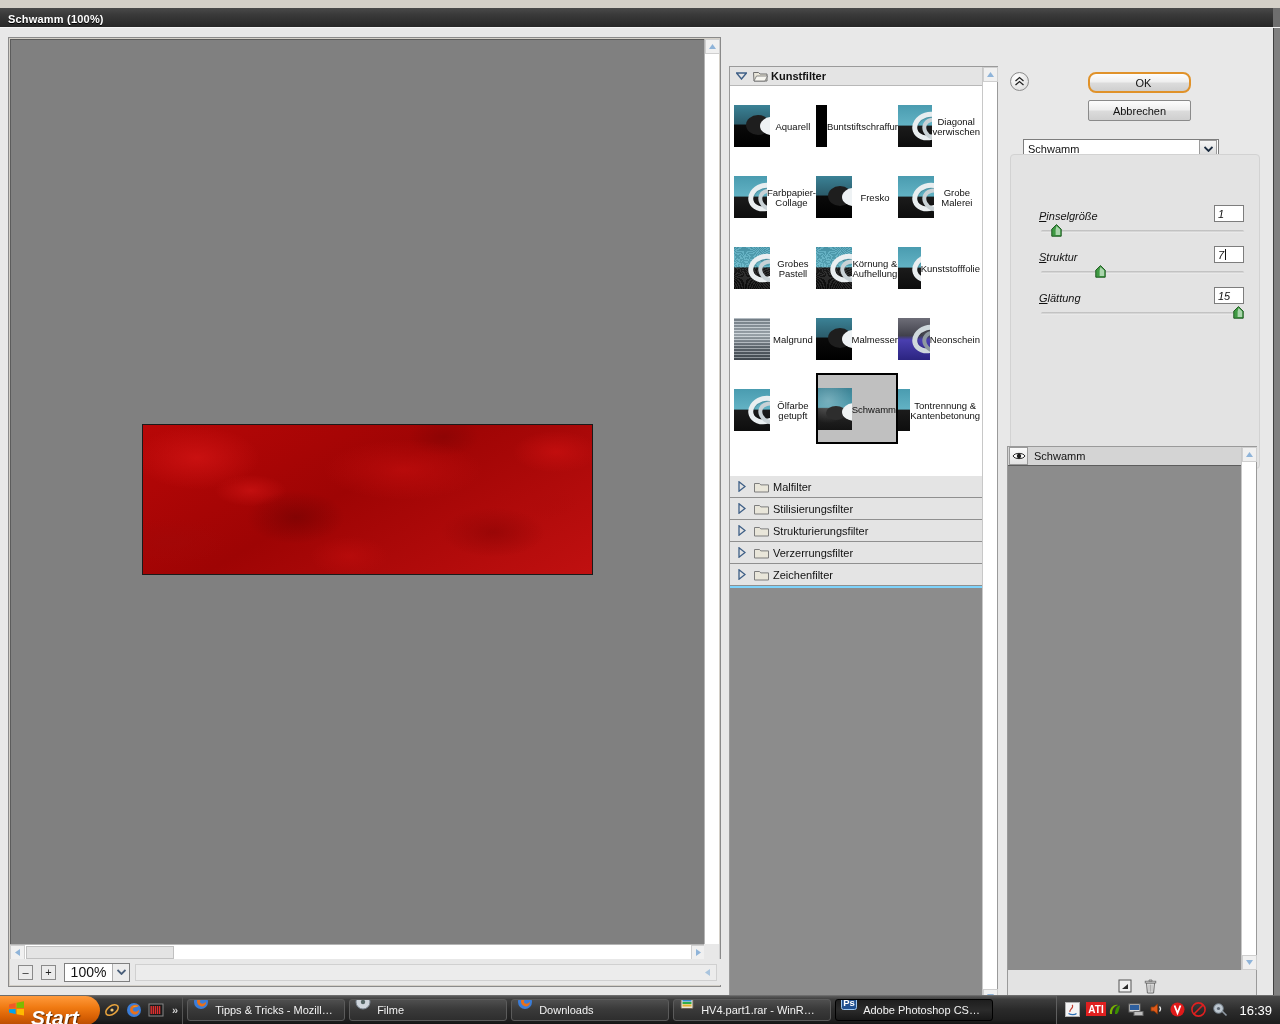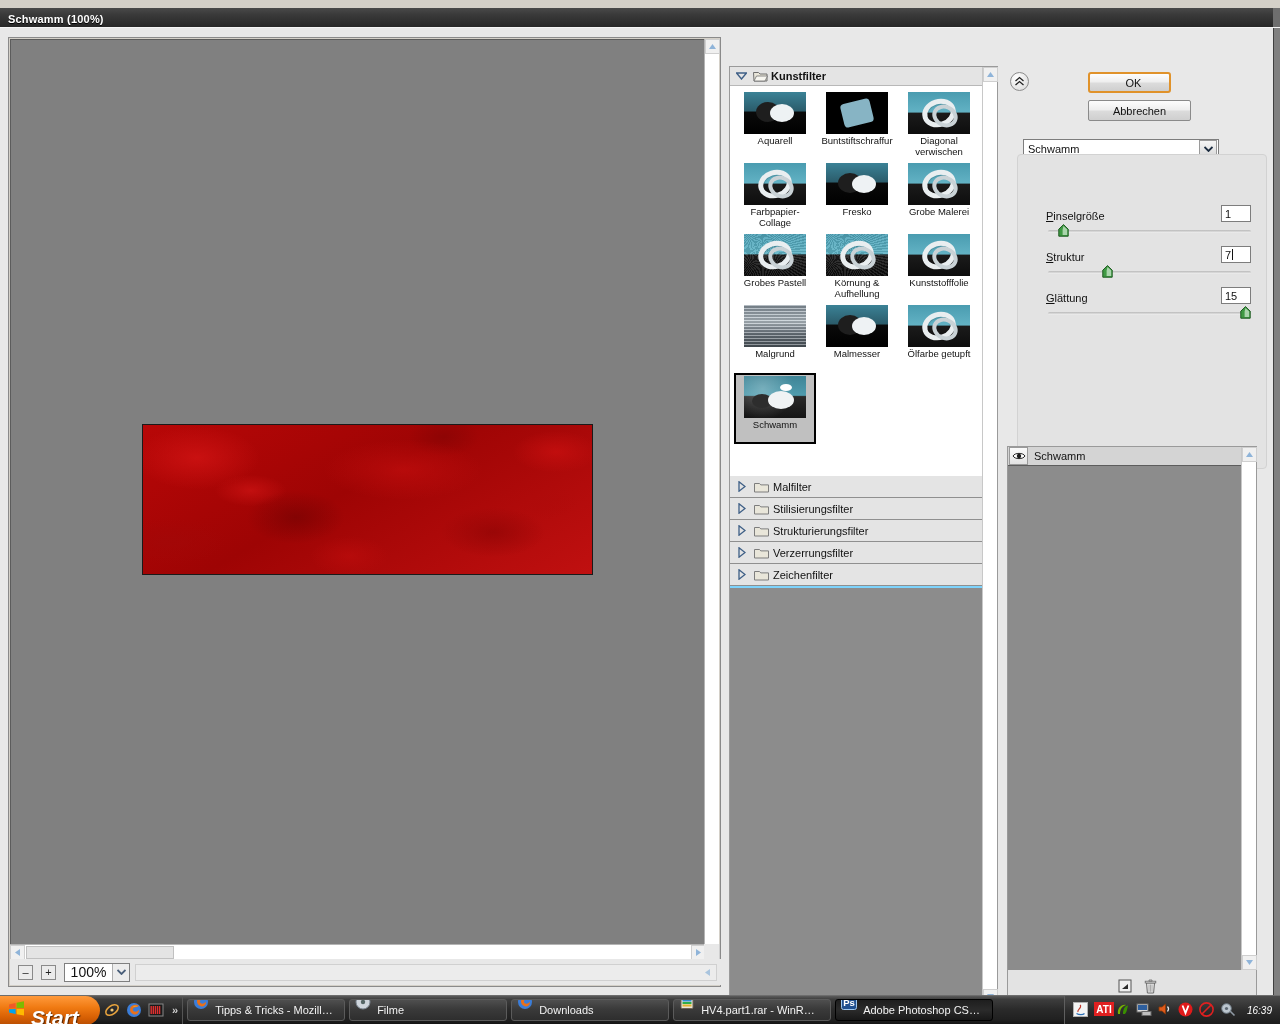--- a/index.html
+++ b/index.html
@@ -166,21 +166,21 @@
 
   #grid {
     position: absolute; left: 0; top: 19px; width: 252px; height: 390px;
     background: #ffffff;
     display: flex; flex-wrap: wrap;
     align-content: flex-start;
     padding: 3px 0 0 4px;
   }
   .tile {
     width: 82px; height: 71px;
-    display: flex; flex-direction: column; align-items: center;
+    display: flex; align-items: center;
     padding-top: 3px;
     cursor: default;
   }
   .tile.sel {
     background: #c0c0c0;
     border: 2px solid #000000;
     width: 82px; height: 71px;
     padding-top: 1px;
   }
   .tile .thumb {
@@ -266,45 +266,46 @@
   .btn-3d {
     position: absolute;
     height: 21px; width: 100px;
     font-size: 11px; color: #111;
     display: flex; align-items: center; justify-content: center;
     background: linear-gradient(to bottom, #fdfdfd 0%, #eeeeee 48%, #dcdcdc 52%, #cfcfcf 100%);
     border: 1px solid #8a8a8a;
     border-radius: 2px;
   }
   #ok-btn {
-    left: 83px; top: 6px; width: 83px;
+    left: 83px; top: 6px; width: 103px;
     border: 2px solid #e0922a;
-    border-radius: 3px;
+    border-radius: 8px;
     padding-left: 8px;
   }
   #cancel-btn { left: 83px; top: 34px; width: 103px; }
 
   #filter-select {
     position: absolute; left: 18px; top: 73px; width: 196px; height: 19px;
     background: #ffffff; border: 1px solid #7d7d7d;
     display: flex; align-items: center;
   }
   #filter-select .fs-val { margin-left: 4px; font-size: 11px; color: #111; flex: 1; }
   #filter-select .fs-arrow {
     width: 18px; height: 17px; margin-right: 1px;
     background: linear-gradient(to bottom, #f6f6f6, #d9d9d9);
     border: 1px solid #9a9a9a;
     display: flex; align-items: center; justify-content: center;
   }
 
   #params {
-    position: absolute; left: 12px; top: 88px; width: 250px; height: 315px;
+    position: absolute; left: 5px; top: 88px; width: 250px; height: 315px;
     border: 1px solid #d2d2d2;
     border-radius: 4px;
     background: #e3e3e3;
+    font-style: italic;
   }
   .param { position: absolute; left: 28px; width: 205px; }
   .param .plabel {
     position: absolute; left: 0; top: 0; font-size: 11px; color: #111;
   }
   .param .plabel u { text-decoration: underline; }
   .param .pbox {
     position: absolute; right: 0; top: -5px; width: 30px; height: 17px;
     background: #ffffff; border: 1px solid #7d7d7d;
     font-size: 11px; color: #111;
@@ -400,21 +401,21 @@
     white-space: nowrap; overflow: hidden;
   }
   #tray {
     margin-left: auto; height: 29px;
     display: flex; align-items: center;
     background: linear-gradient(to bottom, #4a4a4a 0%, #2c2c2c 50%, #1b1b1b 100%);
     border-left: 1px solid #5f5f5f;
     padding: 0 8px 0 8px; gap: 5px;
   }
   #tray .tri { width: 16px; height: 16px; }
-  #clock { color: #fff; font-size: 10px; margin-left: 6px; font-style: italic; }
+  #clock { color: #fff; font-size: 13px; margin-left: 6px; }
 </style>
 </head>
 <body>
 
 <div id="app">
 
   <div id="titlebar">
     <div class="tb-text">Schwamm (100%)</div>
     <div id="tb-rightcap"></div>
   </div>
@@ -575,35 +576,51 @@
             </div>
             <div class="tile">
               <span class="thumb th-dark">
                 <span class="th-base"></span>
                 <span class="th-blob" style="left:12px;top:10px;width:24px;height:20px;background:#1e1e1e"></span>
                 <span class="th-blob" style="left:26px;top:12px;width:24px;height:18px;background:#eef2f4"></span>
               </span>
               <span class="tlabel">Malmesser</span>
             </div>
             <div class="tile">
+              <span class="thumb th-neon">
+                <span class="th-base"></span>
+                <span class="th-ring" style="border-color:#cfd8dc"></span>
+                <span class="th-ring2" style="border-color:#8e99a0"></span>
+              </span>
+              <span class="tlabel">Neonschein</span>
+            </div>
+            <div class="tile">
               <span class="thumb ">
                 <span class="th-base"></span>
                 <span class="th-ring"></span>
                 <span class="th-ring2"></span>
               </span>
               <span class="tlabel">Ölfarbe getupft</span>
             </div>
             <div class="tile sel">
               <span class="thumb th-sponge">
                 <span class="th-base"></span>
                 <span class="th-blob" style="left:8px;top:18px;width:20px;height:14px;background:#2d2d2d"></span>
                 <span class="th-blob" style="left:24px;top:15px;width:26px;height:18px;background:#f0f3f4"></span>
                 <span class="th-blob" style="left:36px;top:8px;width:12px;height:7px;background:#ffffff"></span>
               </span>
               <span class="tlabel">Schwamm</span>
+            </div>
+            <div class="tile">
+              <span class="thumb ">
+                <span class="th-base"></span>
+                <span class="th-ring"></span>
+                <span class="th-ring2"></span>
+              </span>
+              <span class="tlabel">Tontrennung &amp; Kantenbetonung</span>
             </div>
           </div>
 
         <div id="cat-list">
 
         <div class="cat-row">
               <span class="twisty">
                 <svg width="8" height="11" viewBox="0 0 8 11">
                   <path d="M1 0.8 L7 5.5 L1 10.2 Z" fill="none" stroke="#3e5f86" stroke-width="1.3"></path>
                 </svg>

